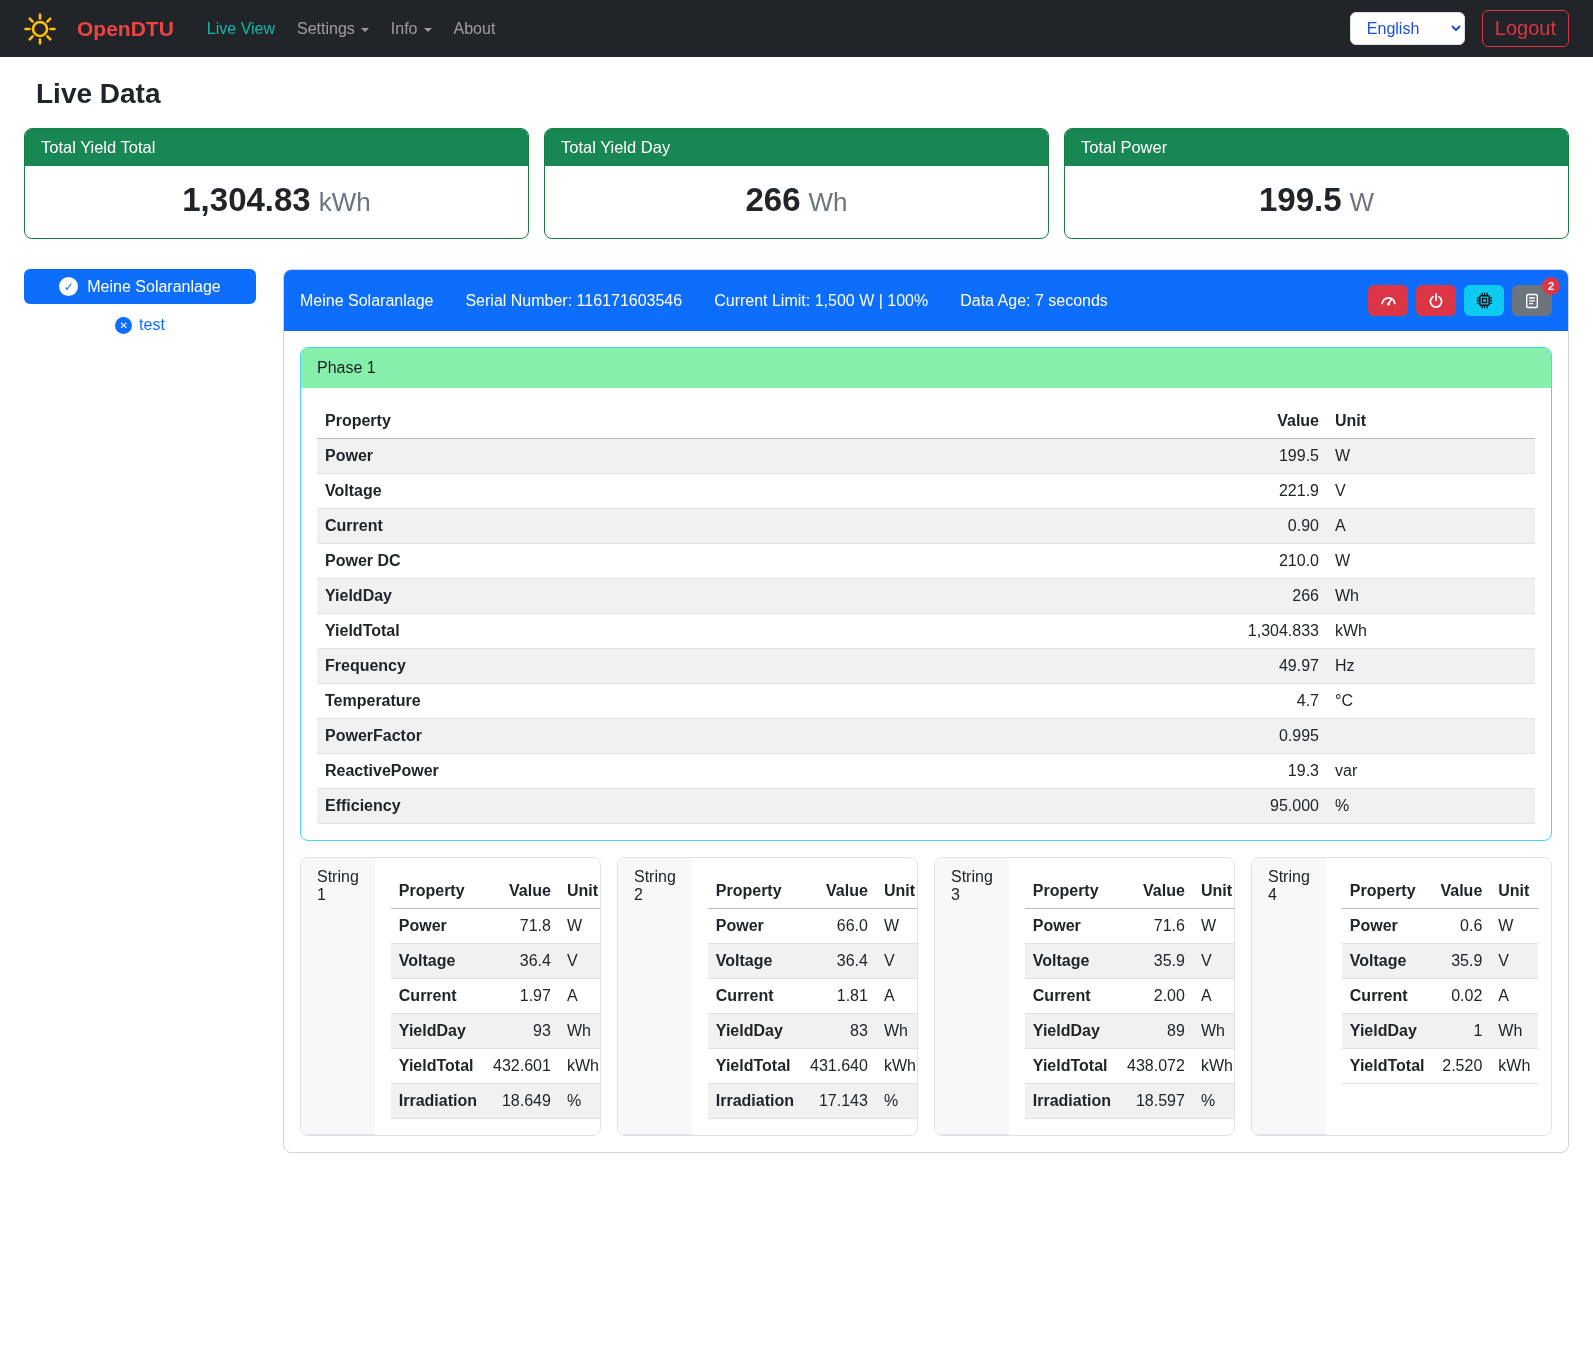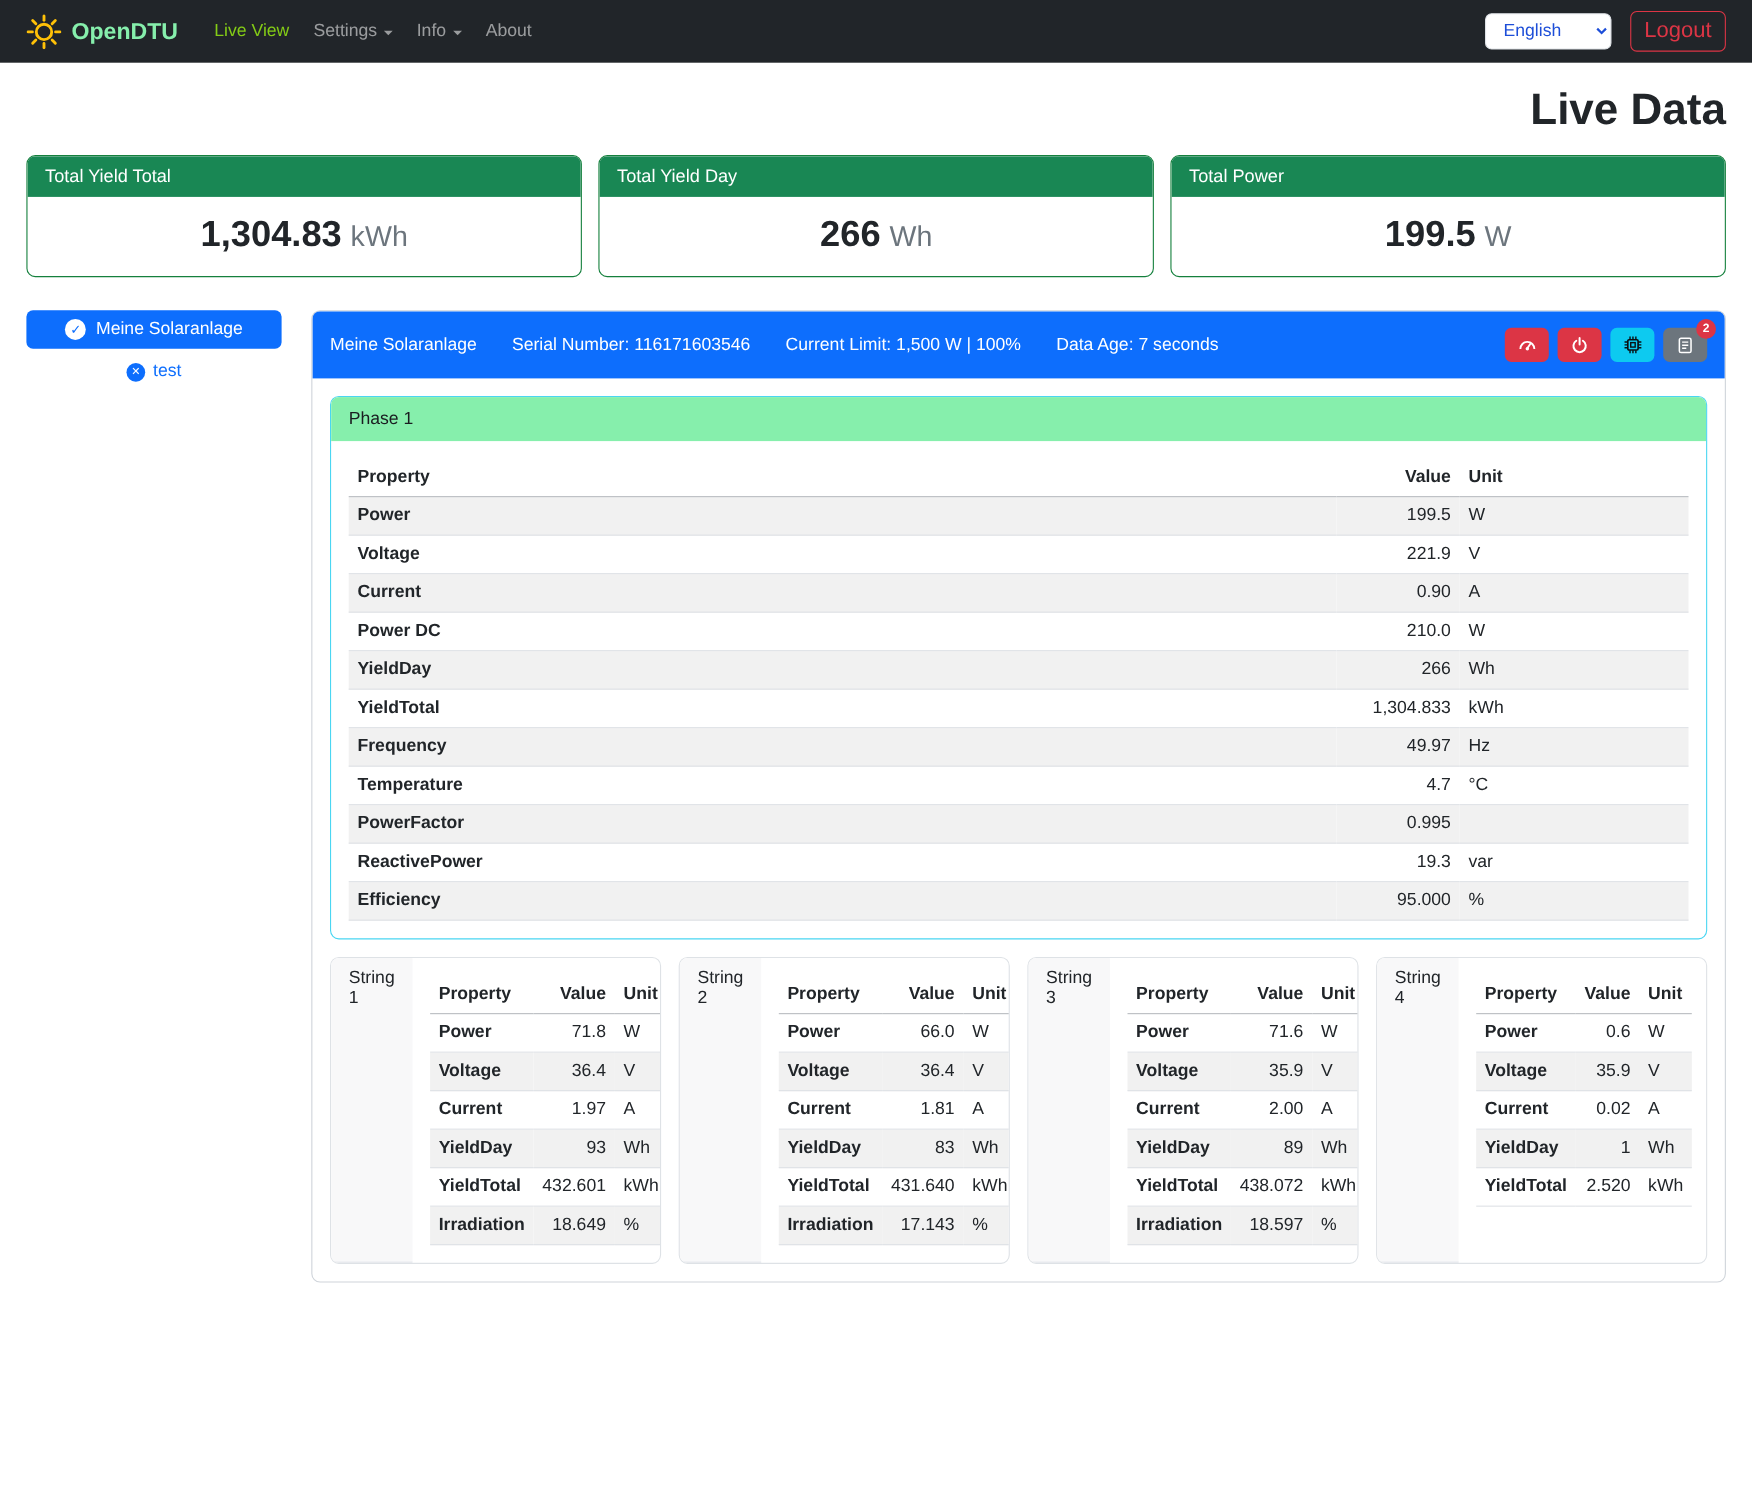--- a/index.html
+++ b/index.html
@@ -7,40 +7,40 @@
   body {
     width:1593px; min-height:1359px;
     font-family:"Liberation Sans","DejaVu Sans",sans-serif;
     color:#212529; font-size:16px;
   }
   
   .navbar{
     height:57px; background:#212529; display:flex; align-items:center;
     padding:0 24px;
   }
-  .brand{ display:flex; align-items:center; gap:9px; color:#86efac;
+  .brand{ display:flex; align-items:center; gap:21px; color:#ef4444;
     font-size:21px; font-weight:700; margin-right:22px; cursor:pointer; }
   .nav-links{ display:flex; align-items:center; }
   .nav-link{ color:rgba(255,255,255,.55); padding:8px 11px; font-size:16px;
     text-decoration:none; cursor:pointer; background:none; border:none;
     display:flex; align-items:center; gap:6px; font-family:inherit; }
-  .nav-link.active{ color:#84cc16; }
+  .nav-link.active{ color:#14b8a6; }
   .caret{ display:inline-block; border-top:4.5px solid currentColor;
     border-left:4.5px solid transparent; border-right:4.5px solid transparent;
     margin-top:2px; }
   .nav-right{ margin-left:auto; display:flex; align-items:center; gap:17px; }
   .lang-select{ font-family:inherit; font-size:16px; padding:6px 28px 6px 12px;
     border:1px solid #dee2e6; border-radius:6px; background:#fff; color:#1d4ed8;
     cursor:pointer; }
   .logout-btn{ font-family:inherit; font-size:20px; color:#dc3545;
     border:1px solid #dc3545; background:transparent; border-radius:6px;
     padding:6px 12px; cursor:pointer; }
   
   .page{ padding:0 24px 30px; }
-  h1.page-title{ font-size:40px; font-weight:600; margin:21px 0 18px;text-align:right; }
+  h1.page-title{ font-size:28px; font-weight:600; margin:21px 12px 18px; }
   
   .summary-row{ display:flex; gap:15px; margin-bottom:30px; }
   .scard{ flex:1; border:1px solid #15803d; border-radius:8px; overflow:hidden; }
   .scard-header{ background:#198754; color:#fff; padding:9px 16px; font-size:16.5px; }
   .scard-body{ padding:15px 16px 19px; text-align:center; }
   .big-val{ font-size:33px; font-weight:600; color:#212529; }
   .big-unit{ font-size:26px; font-weight:500; color:#6c757d; margin-left:8px; }
   
   .content-row{ display:flex; gap:27px; align-items:flex-start; }
   .sidebar{ flex:0 0 232px; display:flex; flex-direction:column; align-items:center; gap:11px; }

